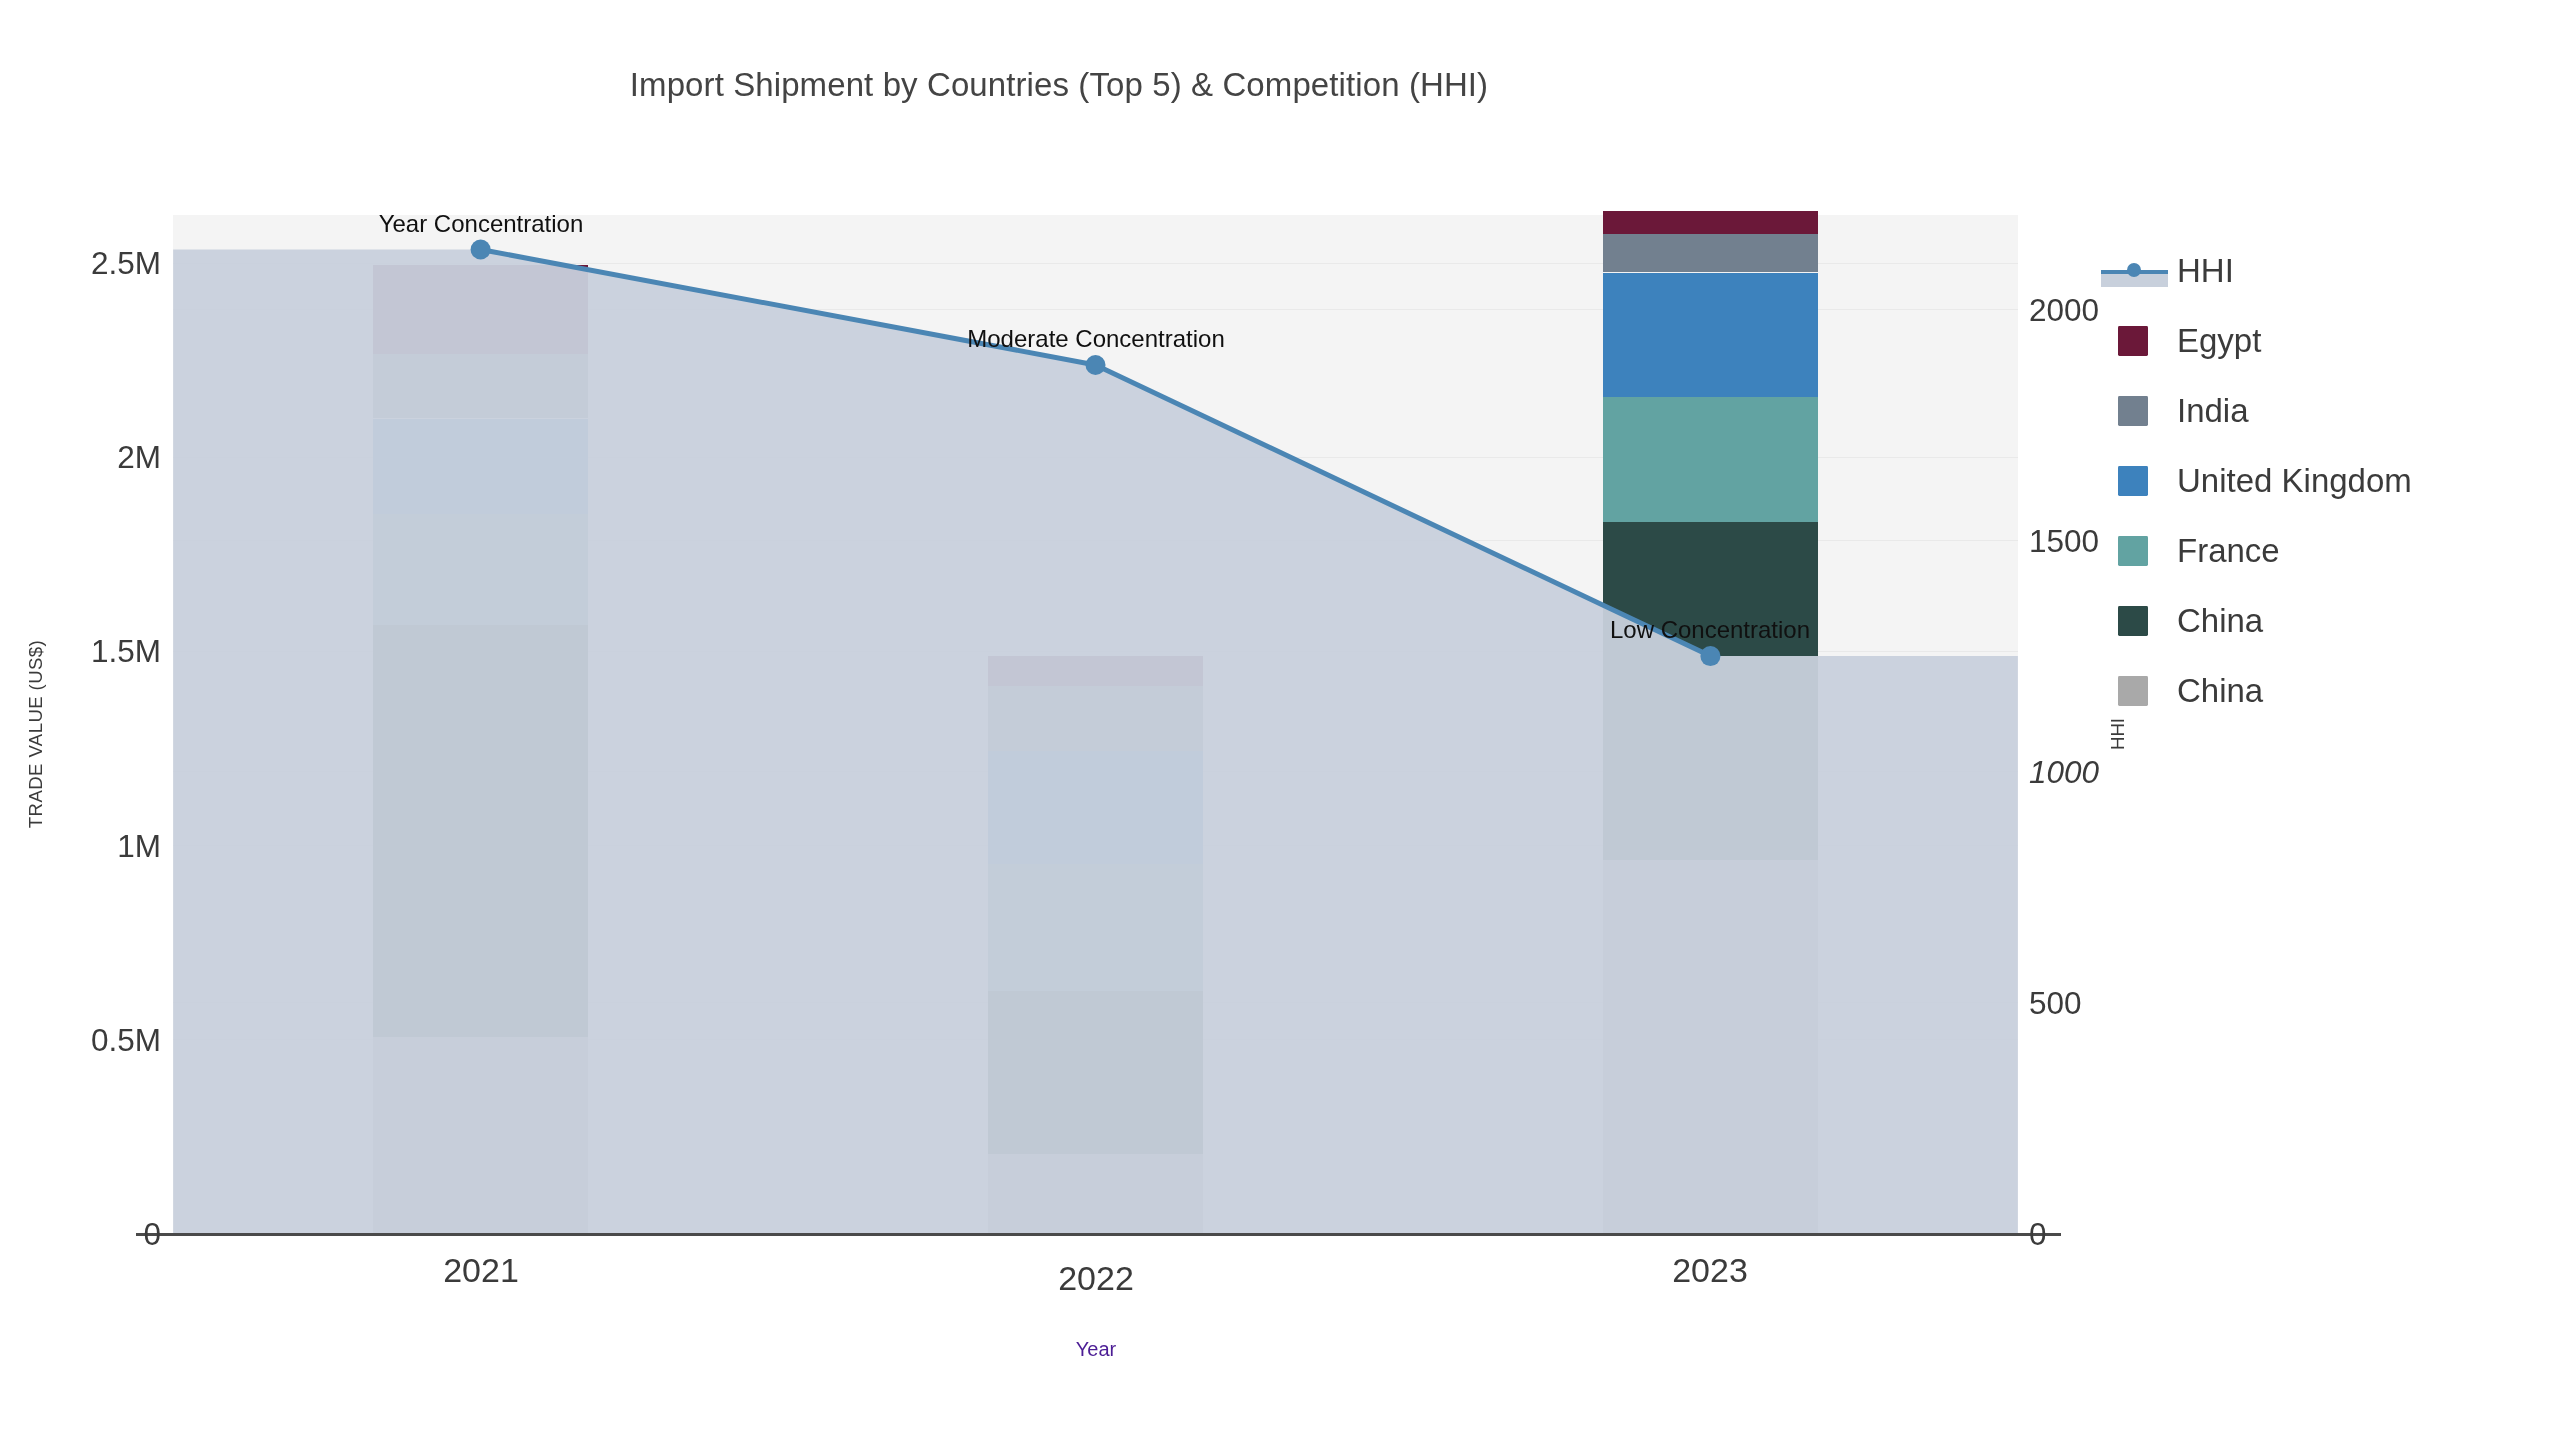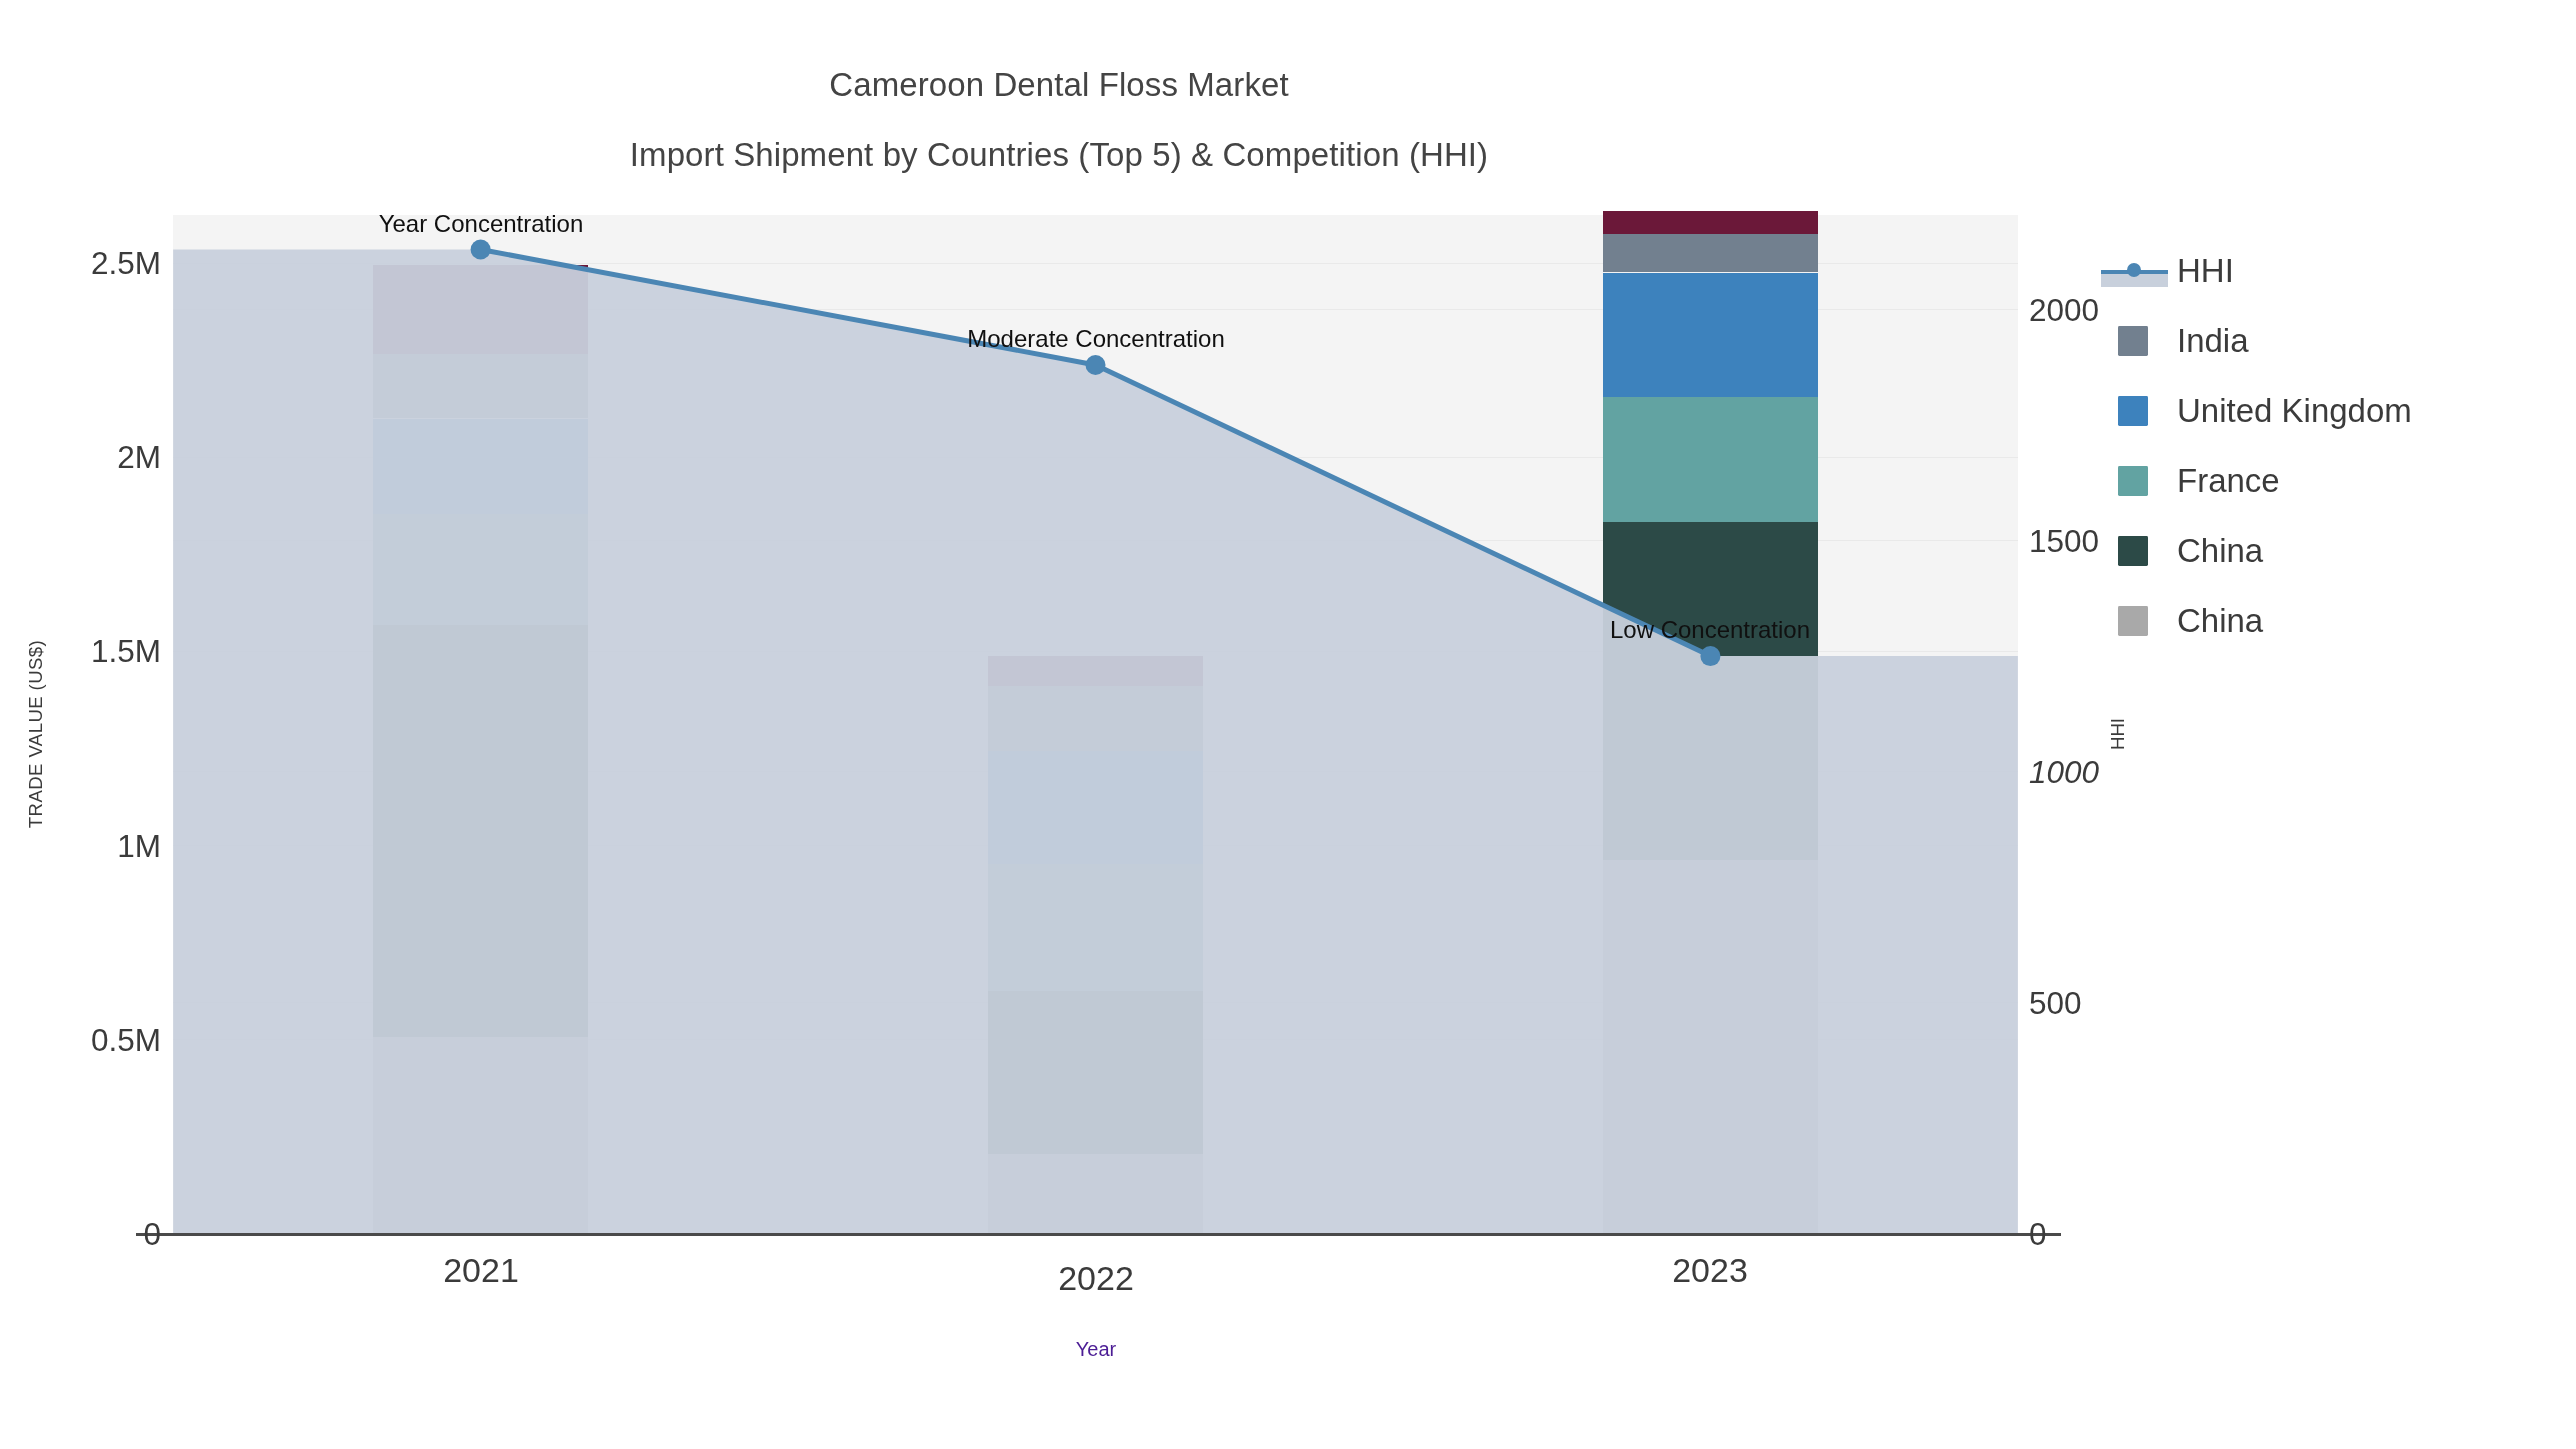--- a/index.html
+++ b/index.html
@@ -99,21 +99,20 @@
     border-radius:50%;background:#4b86b4;
   }
   .legend-label{font-size:33px;color:#3b3b3b;white-space:nowrap;}
 </style>
 </head>
 <body>
 
 <div id="root">
 
   <div class="title-block">
-    <div class="title-line">Cameroon Dental Floss Market</div>
     <div class="title-line">Import Shipment by Countries (Top 5) &amp; Competition (HHI)</div>
   </div>
 
   <div class="plot-bg"></div>
 
   <div id="gridlines">
       <div class="gridline" style="top: 1233px;"></div>
       <div class="gridline" style="top: 1039px;"></div>
       <div class="gridline" style="top: 845px;"></div>
       <div class="gridline" style="top: 651px;"></div>
@@ -193,20 +192,24 @@
   <div class="legend" id="legend">
       <div class="legend-row">
         <div class="legend-line-marker">
           <div style="position: absolute; left: -17px; top: 15.7px; width: 67px; height: 15.7px; background: rgb(200, 208, 220);"></div>
           <div class="lm-line" style="background: rgb(75, 134, 180);"></div>
           <div class="lm-dot" style="background: rgb(75, 134, 180);"></div>
         </div>
         <div class="legend-label">HHI</div>
       </div>
       <div class="legend-row">
+        <div class="legend-swatch" style="background: rgb(107, 24, 57);"></div>
+        <div class="legend-label">Egypt</div>
+      </div>
+      <div class="legend-row">
         <div class="legend-swatch" style="background: rgb(114, 128, 143);"></div>
         <div class="legend-label">India</div>
       </div>
       <div class="legend-row">
         <div class="legend-swatch" style="background: rgb(61, 130, 189);"></div>
         <div class="legend-label">United Kingdom</div>
       </div>
       <div class="legend-row">
         <div class="legend-swatch" style="background: rgb(98, 163, 162);"></div>
         <div class="legend-label">France</div>

